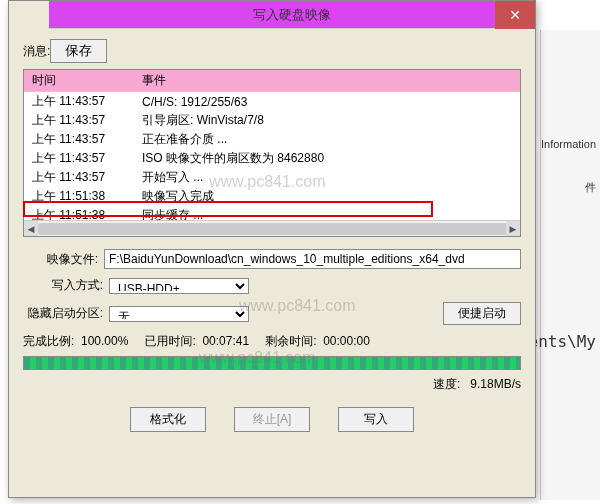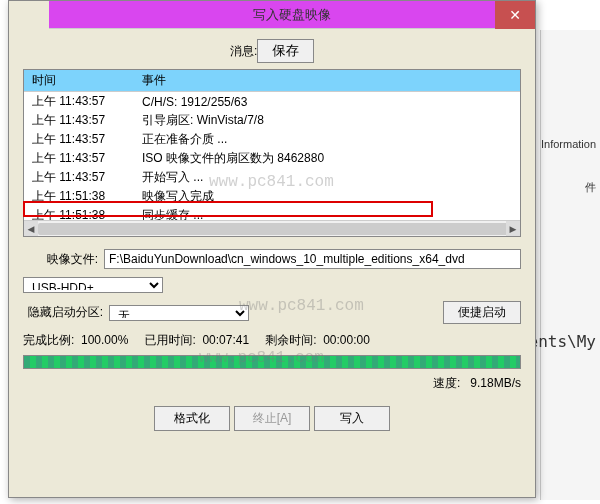--- a/index.html
+++ b/index.html
@@ -6,26 +6,26 @@
 body { font-family: "Microsoft YaHei", SimSun, sans-serif; font-size: 12px; background: #fff; width: 600px; height: 504px; position: relative; overflow: hidden; }
 .bg-right { position: absolute; right: 0; top: 30px; width: 60px; height: 470px; background: #f5f5f5; border-left: 1px solid #ccc; }
 .bg-right-text { position: absolute; right: 4px; top: 108px; font-size: 11px; color: #333; }
 .bg-right-text2 { position: absolute; right: 4px; top: 150px; font-size: 11px; color: #333; }
 .bg-right-text3 { position: absolute; right: 4px; top: 256px; font-size: 16px; color: #333; font-family: Consolas, monospace; margin-top: 46px; }
 .dialog { position: absolute; left: 8px; top: 0; width: 528px; height: 498px; background: #ece9d8; border: 1px solid #888; box-shadow: 2px 2px 8px rgba(0,0,0,0.3); }
 .titlebar { height: 28px; background: #d946ef; display: flex; align-items: center; justify-content: center; position: relative; border-bottom: 1px solid #ccc; margin-left: 40px; }
 .titlebar-text { font-size: 13px; color: #333; }
 .close-btn { position: absolute; right: 0; top: 0; width: 40px; height: 28px; background: #c75050; color: #fff; display: flex; align-items: center; justify-content: center; cursor: pointer; font-size: 14px; }
 .content { padding: 10px 14px; }
-.msg-row { display: flex; align-items: center; justify-content: center; margin-bottom: 6px; }
+.msg-row { display: flex; align-items: center; justify-content: flex-start; margin-bottom: 6px; }
 .msg-label { font-size: 12px; }
 .save-btn { padding: 2px 14px; border: 1px solid #888; background: #f0f0f0; cursor: pointer; }
 .log-box { width: 100%; height: 168px; background: #fff; border: 1px solid #888; overflow: auto; position: relative; }
 .log-table { width: 100%; font-size: 12px; border-collapse: collapse; }
-.log-table th { text-align: left; padding: 2px 8px; background: #7dd3fc; border-bottom: 1px solid #ccc; font-weight: normal; }
+.log-table th { text-align: left; padding: 2px 8px; background: #f9a8d4; border-bottom: 1px solid #ccc; font-weight: normal; }
 .log-table td { padding: 1px 8px; white-space: nowrap; }
 .log-table .col-time { width: 110px; }
 .highlight-row td { position: relative; }
 .highlight-box { position: absolute; border: 2px solid #d00; left: 14px; top: 200px; width: 410px; height: 16px; pointer-events: none; }
 .scrollbar-h { height: 16px; background: #f0f0f0; border-top: 1px solid #ccc; position: relative; }
 .scroll-thumb { position: absolute; left: 14px; top: 2px; width: 480px; height: 12px; background: #ccc; border-radius: 2px; }
 .scroll-arrow { position: absolute; top: 0; width: 14px; height: 16px; background: #ddd; display: flex; align-items: center; justify-content: center; font-size: 9px; color: #555; }
 .scroll-arrow.left { left: 0; }
 .scroll-arrow.right { right: 0; }
 .form-area { margin-top: 12px; }
@@ -35,24 +35,24 @@
 .select-box { width: 260px; height: 20px; }
 .text-input { width: 444px; height: 20px; }
 .select-small { width: 140px; height: 16px; }
 .checkbox-wrap { display: flex; align-items: center; margin-left: 8px; }
 .checkbox-wrap input { margin-right: 4px; }
 .btn { padding: 2px 14px; border: 1px solid #888; background: #f0f0f0; cursor: pointer; font-size: 12px; }
 .progress-row { display: flex; align-items: flex-end; gap: 16px; margin-top: 8px; font-size: 12px; }
 .progress-bar { width: 100%; height: 14px; border: 1px solid #888; background: #fff; margin-top: 6px; position: relative; }
 .progress-fill { height: 100%; background: repeating-linear-gradient(90deg, #3a7 0, #3a7 6px, #2c6 6px, #2c6 12px); }
 .speed-row { text-align: right; margin-top: 6px; font-size: 12px; }
-.btn-row { display: flex; justify-content: center; gap: 4px; margin-top: 14px; }
+.btn-row { display: flex; justify-content: center; gap: 28px; margin-top: 14px; }
 .btn-row .btn { width: 76px; padding: 3px 0; text-align: center; }
 .btn.disabled { color: #999; }
-.watermark { position: absolute; color: rgba(120,120,120,0.35); font-size: 16px; font-family: Liberation Mono, monospace; pointer-events: none; }
+.watermark { position: absolute; color: rgba(120,120,120,0.35); font-size: 16px; font-family: Liberation Sans, sans-serif; pointer-events: none; }
 .wm1 { left: 200px; top: 172px; }
 .wm2 { left: 230px; top: 296px; }
 .wm3 { left: 190px; top: 348px; }
 </style>
 </head>
 <body>
 
 <div class="bg-right">
   <div class="bg-right-text">Information</div>
   <div class="bg-right-text2">件</div>
@@ -123,20 +123,21 @@
       </div>
     </div>
     <div class="highlight-box"></div>
 
     <div class="form-area">
       <div class="form-row">
         <span class="form-label">映像文件:</span>
         <input class="text-input" value="F:\BaiduYunDownload\cn_windows_10_multiple_editions_x64_dvd" style="">
       </div>
       <div class="form-row">
+        <span class="form-label">写入方式:</span>
         <select class="select-box select-small">
           <option>USB-HDD+</option>
         </select>
       </div>
       <div class="form-row">
         <span class="form-label">隐藏启动分区:</span>
         <select class="select-box select-small">
           <option>无</option>
         </select>
         <div style="flex:1"></div>

